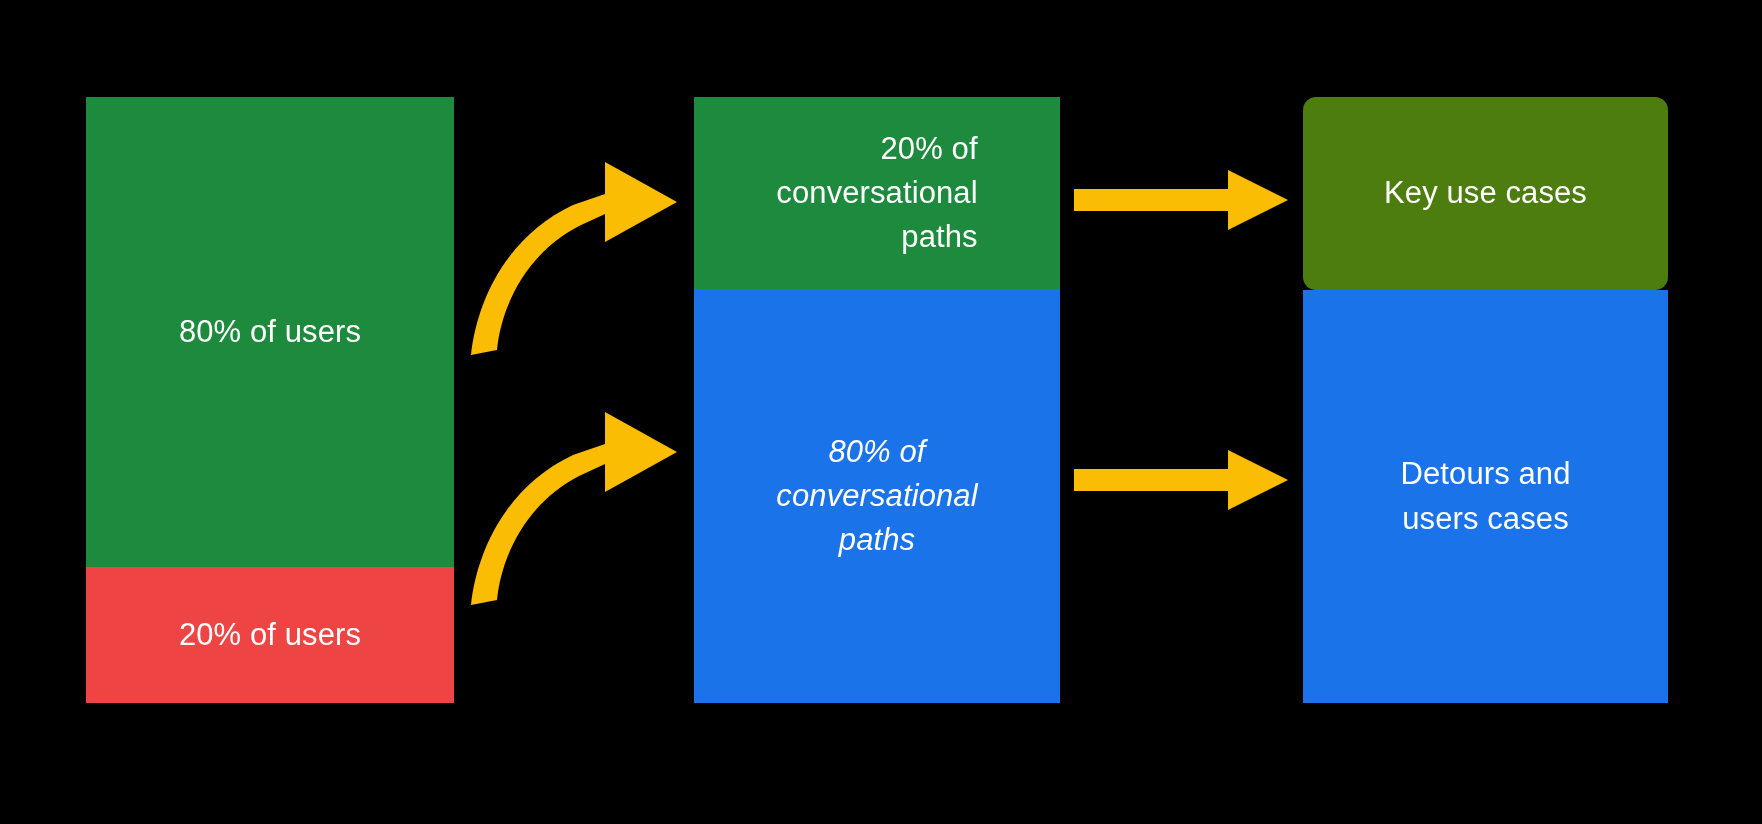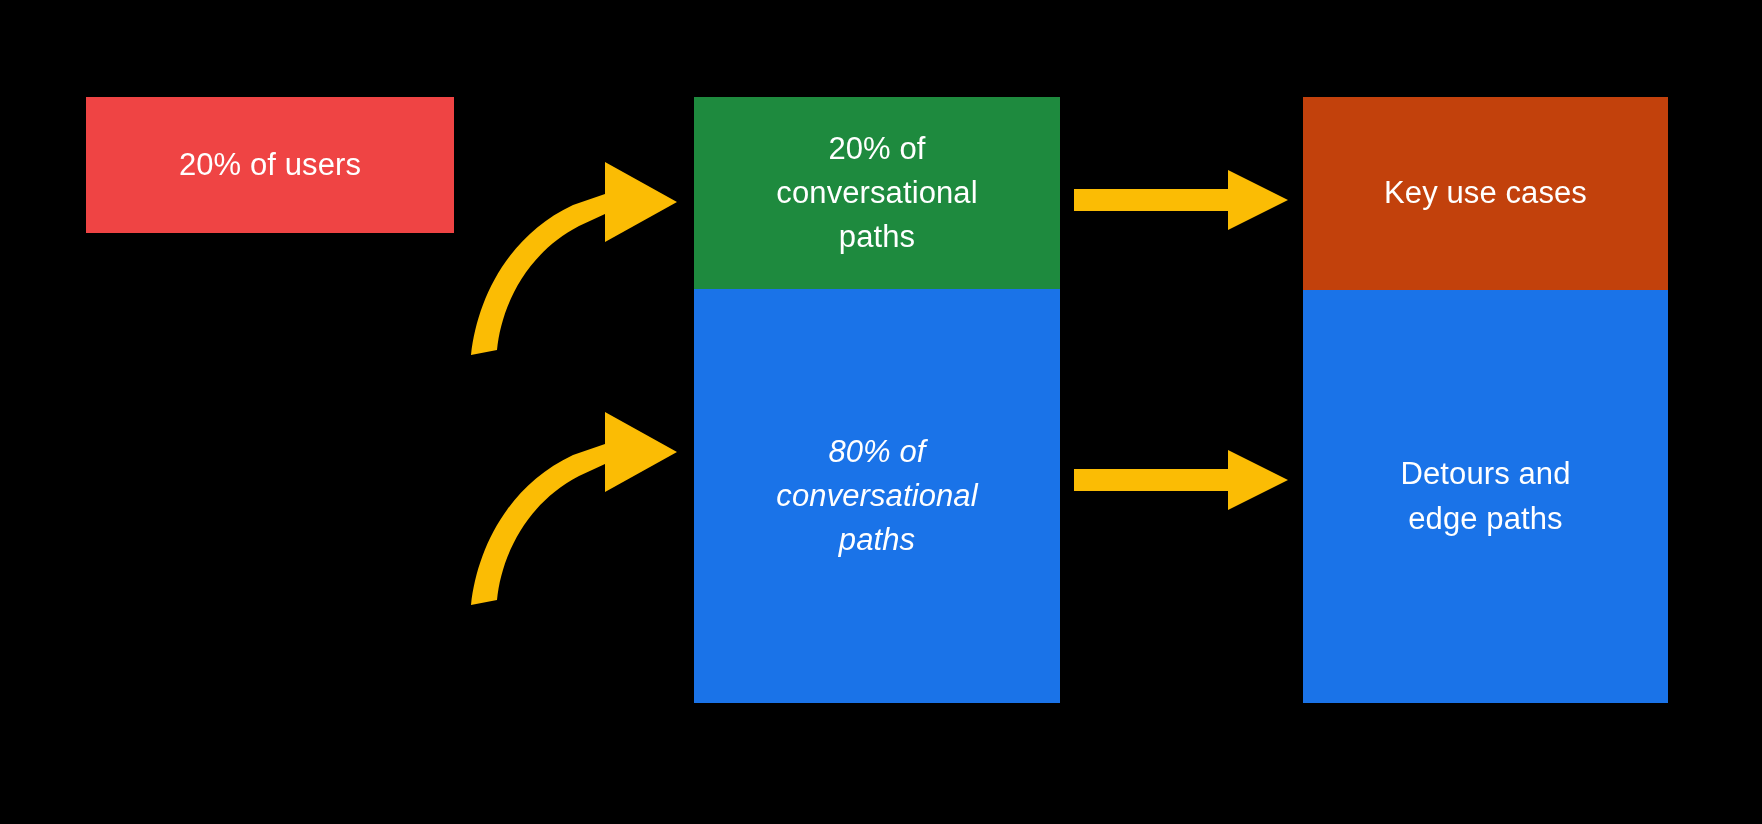--- a/index.html
+++ b/index.html
@@ -56,21 +56,21 @@
   #col-users .seg-green { height: 470px; }
   #col-users .seg-blue  { height: 136px; }
 
   
   #col-paths {
     left: 694px;
     top: 97px;
     width: 366px;
     height: 606px;
   }
-  #col-paths .seg-green { height: 192px; }
+  #col-paths .seg-green { height: 192px; text-align: right; }
   #col-paths .seg-blue  { height: 414px; }
 
   
   #col-outcomes {
     left: 1303px;
     top: 97px;
     width: 365px;
     height: 606px;
   }
   #col-outcomes .seg-green { height: 193px; }
@@ -85,45 +85,48 @@
   #arrow-curved-bottom { left: 455px; top: 390px;  width: 240px; height: 220px; }
   #arrow-straight-top    { left: 1060px; top: 168px; width: 232px; height: 64px; }
   #arrow-straight-bottom { left: 1060px; top: 448px; width: 232px; height: 64px; }
 </style>
 </head>
 <body>
 
 <div id="stage">
 
   <div class="column" id="col-users">
+    <div class="segment seg-green" style="background:#1E8A3E;">
+      <span class="seg-label">80% of users</span>
+    </div>
     <div class="segment seg-blue" style="background:#ef4444;">
       <span class="seg-label">20% of users</span>
     </div>
   </div>
 
   <div class="column" id="col-paths">
     <div class="segment seg-green" style="background:#1E8A3E;">
       <span class="seg-label">20% of
 conversational
 paths</span>
     </div>
     <div class="segment seg-blue" style="background:#1A73E8;font-style:italic;">
       <span class="seg-label">80% of
 conversational
 paths</span>
     </div>
   </div>
 
   <div class="column" id="col-outcomes">
-    <div class="segment seg-green" style="background:#c2410c;">
+    <div class="segment seg-green" style="background:#4d7c0f;border-radius:13px;">
       <span class="seg-label">Key use cases</span>
     </div>
     <div class="segment seg-blue" style="background:#1A73E8;">
       <span class="seg-label">Detours and
-edge paths</span>
+users cases</span>
     </div>
   </div>
 
   <svg class="arrow-svg" id="arrow-curved-top" viewBox="0 0 240 215">
     <path d="M 16 205
              C 22 150, 52 86, 118 55
              L 150 44
              L 150 12
              L 222 52
              L 150 92

